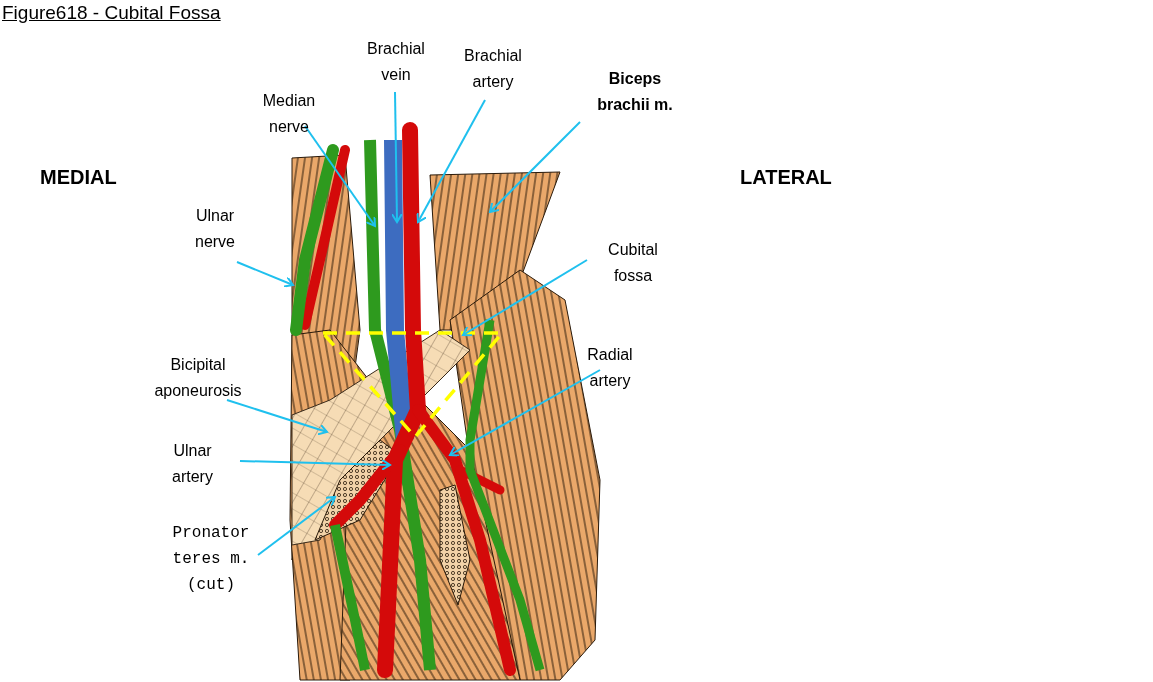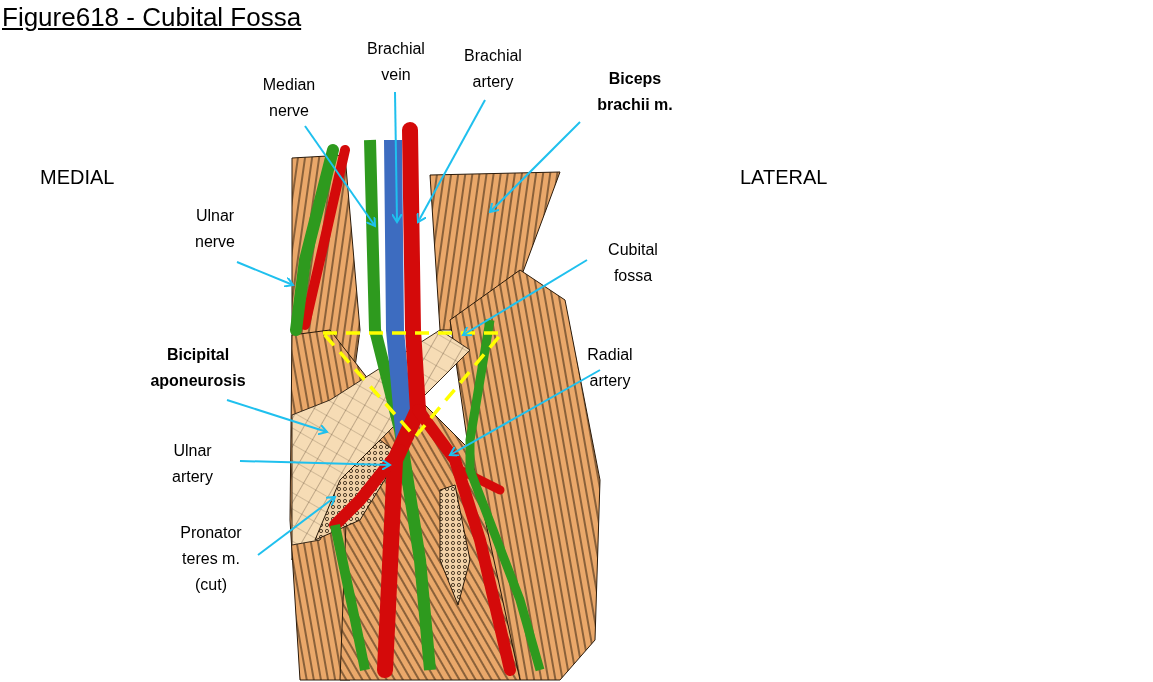--- a/index.html
+++ b/index.html
@@ -1,22 +1,22 @@
 <!DOCTYPE html>
 <html><head>
 <meta charset="utf-8">
 <style>
   html, body { margin: 0; padding: 0; background: #ffffff; }
   body { width: 1153px; height: 682px; position: relative; overflow: hidden;
          font-family: "Liberation Sans", sans-serif; color: #000; }
-  .title { position: absolute; left: 2px; top: 2px; font-size: 26px;
+  .title { position: absolute; left: 2px; top: 2px; font-size: 19px;
            text-decoration: underline; white-space: nowrap; }
   .lbl { position: absolute; font-size: 16px; line-height: 26px; text-align: center;
          white-space: pre-line; }
-  .side { position: absolute; font-size: 20px; font-weight: normal; }
+  .side { position: absolute; font-size: 20px; font-weight: bold; }
   svg.fig { position: absolute; left: 0; top: 0; }
 </style>
 </head>
 <body>
 
 <div class="title">Figure618 - Cubital Fossa</div>
 <div class="side" style="left:40px; top:166px;">MEDIAL</div>
 <div class="side" style="left:740px; top:166px;">LATERAL</div>
 
 <svg class="fig" width="1153" height="682" viewBox="0 0 1153 682">
@@ -86,29 +86,29 @@
     <line x1="600" y1="370" x2="450" y2="455" marker-end="url(#arrow)"></line>
     <line x1="240" y1="461" x2="390" y2="465" marker-end="url(#arrow)"></line>
     <line x1="258" y1="555" x2="335" y2="497" marker-end="url(#arrow)"></line>
   </g>
 </svg>
 
 <div class="lbl" style="left:343px; top:36px; width:106px;">Brachial
 vein</div>
 <div class="lbl" style="left:440px; top:43px; width:106px;">Brachial
 artery</div>
-<div class="lbl" style="left:236px; top:72px; width:106px;">Median
+<div class="lbl" style="left:236px; top:88px; width:106px;">Median
 nerve</div>
 <div class="lbl" style="left:575px; top:66px; width:120px;font-weight:bold;">Biceps
 brachii m.</div>
 <div class="lbl" style="left:170px; top:203px; width:90px;">Ulnar
 nerve</div>
 <div class="lbl" style="left:583px; top:237px; width:100px;">Cubital
 fossa</div>
-<div class="lbl" style="left:128px; top:342px; width:140px;font-weight:bold;">Bicipital
+<div class="lbl" style="left:128px; top:352px; width:140px;">Bicipital
 aponeurosis</div>
 <div class="lbl" style="left:560px; top:342px; width:100px;">Radial
 artery</div>
 <div class="lbl" style="left:150px; top:438px; width:85px;">Ulnar
 artery</div>
-<div class="lbl" style="left:160px; top:520px; width:102px;">Pronator
+<div class="lbl" style="left:160px; top:520px; width:102px;font-family:Liberation Mono, monospace;">Pronator
 teres m.
 (cut)</div>
 
 </body></html>

